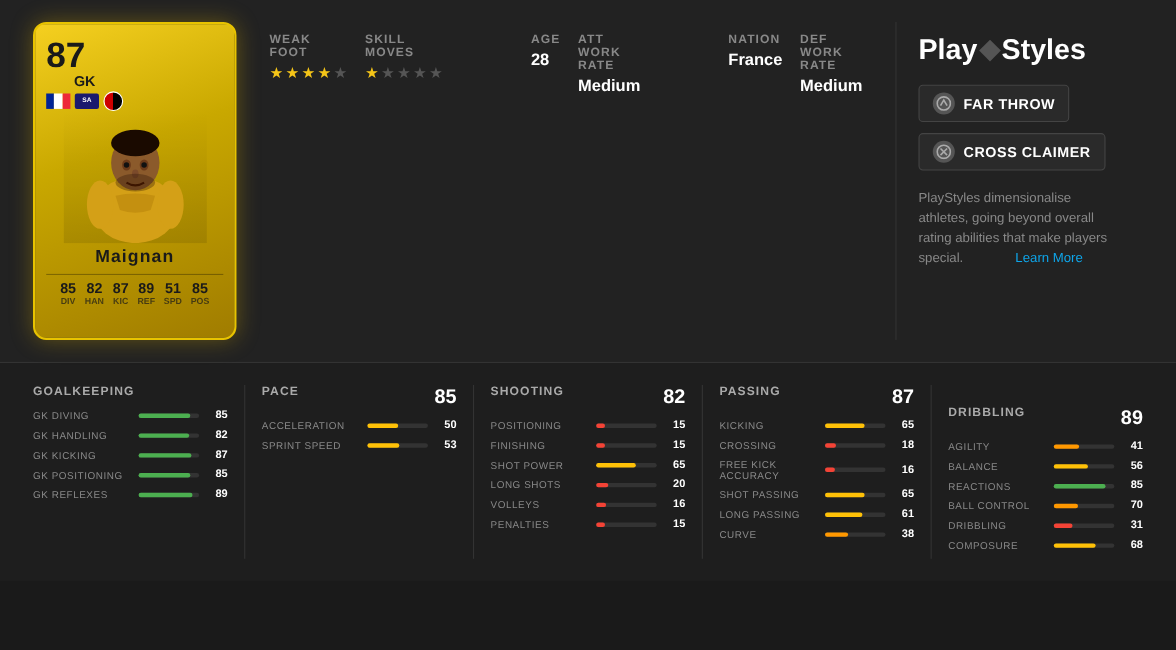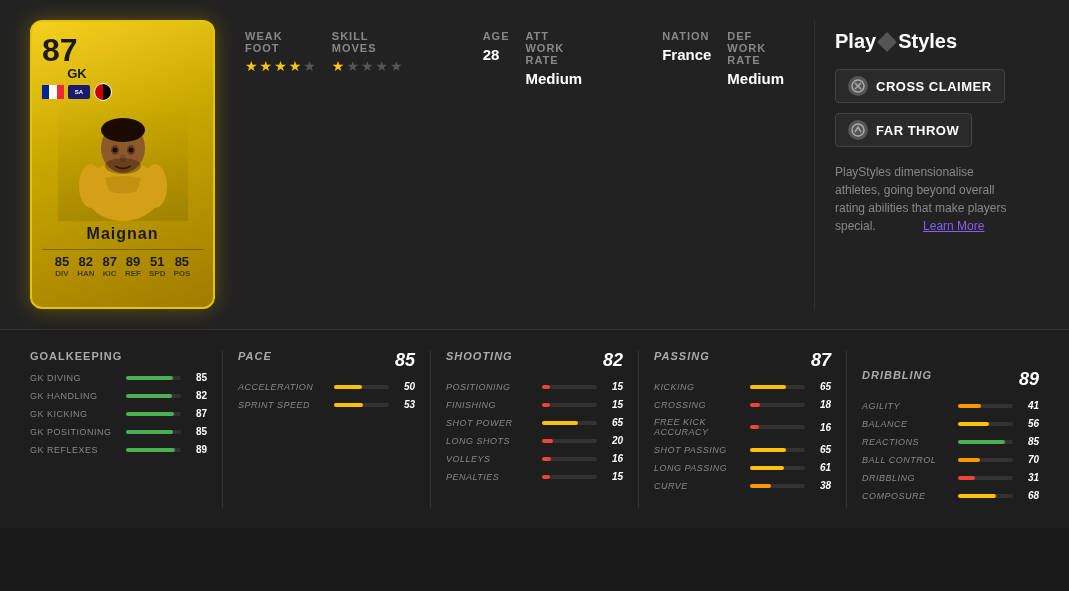--- a/index.html
+++ b/index.html
@@ -196,21 +196,21 @@
     }
 
     
     .playstyles-section {
       flex: 1.2;
       padding: 10px 20px;
       border-left: 1px solid #333;
     }
 
     .playstyles-title {
-      font-size: 20px;
+      font-size: 26px;
       font-weight: 700;
       display: flex;
       align-items: center;
       gap: 4px;
       margin-bottom: 16px;
     }
 
     .diamond-icon {
       width: 14px;
       height: 14px;
@@ -252,22 +252,21 @@
     }
 
     .playstyles-desc {
       font-size: 12px;
       color: #888;
       line-height: 1.5;
       max-width: 380px;
     }
 
     .learn-more {
-      color: #8b5cf6;
-      text-decoration: underline;
+      color: #0ea5e9;
       cursor: pointer;
       padding-left: 44px;
     }
 
     
     .bottom-section {
       background: #1e1e1e;
       padding: 20px 30px;
       display: flex;
       gap: 0;
@@ -280,21 +279,20 @@
     }
 
     .stat-category:last-child {
       border-right: none;
       padding-right: 0;
       margin-top: 19px;
     }
 
     .stat-category:not(:first-child) {
       padding-left: 15px;
-      font-style: italic;
     }
 
     .cat-header {
       display: flex;
       justify-content: space-between;
       align-items: flex-start;
       margin-bottom: 10px;
     }
 
     .cat-name {
@@ -484,34 +482,34 @@
     <div class="playstyles-title">
       <span>Play</span>
       <span class="diamond-icon"></span>
       <span>Styles</span>
     </div>
     <div class="playstyle-badges">
       <div class="playstyle-badge">
         <div class="badge-icon">
           <svg width="14" height="14" viewBox="0 0 14 14" fill="none">
             <circle cx="7" cy="7" r="6" stroke="#aaa" stroke-width="1.5"></circle>
+            <path d="M4 9 L7 4 L10 9" stroke="#aaa" stroke-width="1.5" fill="none"></path>
+          </svg>
+        </div>
+        <span>FAR THROW</span>
+      </div>
+      <div class="playstyle-badge">
+        <div class="badge-icon">
+          <svg width="14" height="14" viewBox="0 0 14 14" fill="none">
+            <circle cx="7" cy="7" r="6" stroke="#aaa" stroke-width="1.5"></circle>
             <path d="M4 4 L10 10 M10 4 L4 10" stroke="#aaa" stroke-width="1.5"></path>
           </svg>
         </div>
         <span>CROSS CLAIMER</span>
       </div>
-      <div class="playstyle-badge">
-        <div class="badge-icon">
-          <svg width="14" height="14" viewBox="0 0 14 14" fill="none">
-            <circle cx="7" cy="7" r="6" stroke="#aaa" stroke-width="1.5"></circle>
-            <path d="M4 9 L7 4 L10 9" stroke="#aaa" stroke-width="1.5" fill="none"></path>
-          </svg>
-        </div>
-        <span>FAR THROW</span>
-      </div>
     </div>
     <div class="playstyles-desc">
       <span>PlayStyles dimensionalise athletes, going beyond overall rating abilities that make players special.</span>
       <span class="learn-more">Learn More</span>
     </div>
   </div>
 </div>
 
 <div class="bottom-section">
 

